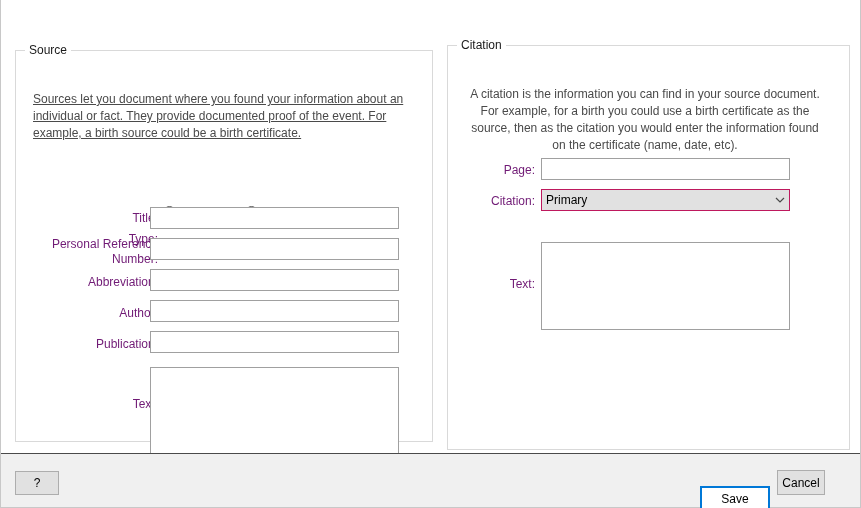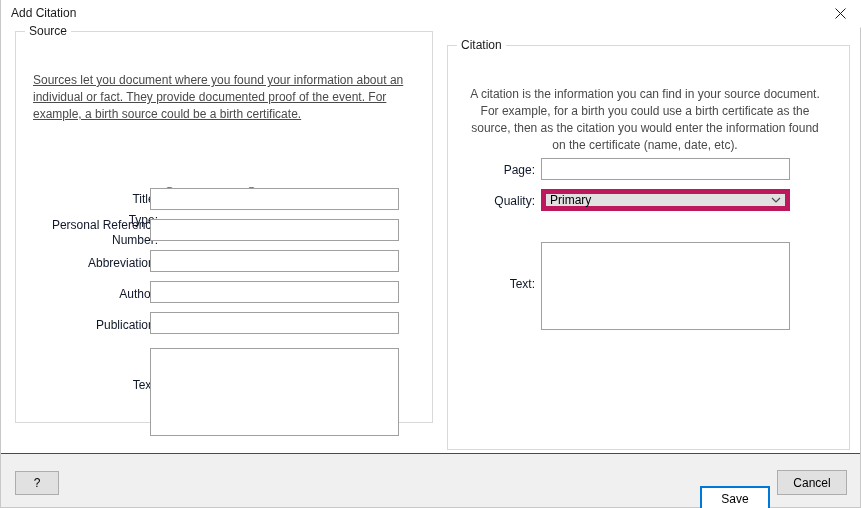--- a/index.html
+++ b/index.html
@@ -75,21 +75,21 @@
     top: -8px;
     left: 9px;
     background: #ffffff;
     padding: 0 4px;
     font-size: 12px;
     color: #1a1a1a;
     white-space: nowrap;
   }
   #source-panel {
     left: 14px;
-    top: 4px;
+    top: 23px;
     width: 418px;
     height: 392px;
   }
   #citation-panel {
     left: 446px;
     top: 18px;
     width: 403px;
     height: 405px;
   }
 
@@ -109,21 +109,21 @@
     left: 17px;
     top: 40px;
     width: 360px;
     text-align: center;
   }
 
   
   .field-label {
     position: absolute;
     font-size: 12px;
-    color: #0f172a;
+    color: #701a75;
     text-align: right;
     line-height: 15px;
   }
   .text-input {
     position: absolute;
     box-sizing: border-box;
     border: 1px solid #a0a0a0;
     background: #ffffff;
     font-family: "Liberation Sans", sans-serif;
     font-size: 12px;
@@ -185,21 +185,21 @@
   .radio-label {
     margin-left: 5px;
     font-size: 12px;
     color: #000000;
   }
 
   
   .combobox {
     position: absolute;
     box-sizing: border-box;
-    border: 5px solid #be185d;
+    border: 1px solid #be185d;
     background: #e1e1e1;
     display: flex;
     align-items: center;
     cursor: default;
   }
   .combobox-value {
     flex: 1;
     padding-left: 4px;
     font-size: 12px;
     color: #000000;
@@ -249,38 +249,29 @@
   }
   #save-button {
     left: 699px;
     top: 32px;
     width: 70px;
     height: 25px;
   }
   #cancel-button {
     left: 776px;
     top: 16px;
-    width: 70px;
+    width: 48px;
     height: 25px;
   }
 </style>
 </head>
 <body>
 
 <div class="dialog">
 
-  <div class="titlebar">
-    <div class="titlebar-text">Add Citation</div>
-    <div class="close-button">
-      <svg class="close-icon" viewBox="0 0 11 11">
-        <line x1="0.5" y1="0.5" x2="10.5" y2="10.5" stroke="#1a1a1a" stroke-width="1"></line>
-        <line x1="10.5" y1="0.5" x2="0.5" y2="10.5" stroke="#1a1a1a" stroke-width="1"></line>
-      </svg>
-    </div>
-  </div>
 
   <div class="body-area">
 
     <div class="groupbox" id="source-panel">
       <div class="groupbox-title">Source</div>
 
       <div class="description" id="source-desc">Sources let you document where you found your information about an individual or fact. They provide documented proof of the event. For example, a birth source could be a birth certificate.</div>
 
       <div class="field-label" style="left: 57px; top: 137px; width: 85px; margin-top: 44px;">Type:</div>
       <div class="radio-group">
@@ -314,21 +305,21 @@
     </div>
 
     <div class="groupbox" id="citation-panel">
       <div class="groupbox-title">Citation</div>
 
       <div class="description" id="citation-desc">A citation is the information you can find in your source document. For example, for a birth you could use a birth certificate as the source, then as the citation you would enter the information found on the certificate (name, date, etc).</div>
 
       <div class="field-label" style="left: 0px; top: 117px; width: 87px;">Page:</div>
       <input class="text-input" type="text" style="left: 93px; top: 112px; width: 249px; height: 22px;" value="">
 
-      <div class="field-label" style="left: 0px; top: 148px; width: 87px;">Quality:</div>
+      <div class="field-label" style="left: 0px; top: 148px; width: 87px;">Citation:</div>
       <div class="combobox" style="left: 93px; top: 143px; width: 249px; height: 22px;">
         <span class="combobox-value">Primary</span>
         <span class="combobox-arrow">
           <svg width="10" height="7" viewBox="0 0 10 7">
             <polyline points="1,1 5,5 9,1" fill="none" stroke="#4a4a4a" stroke-width="1.2"></polyline>
           </svg>
         </span>
       </div>
 
       <div class="field-label" style="left: 0px; top: 231px; width: 87px;">Text:</div>

